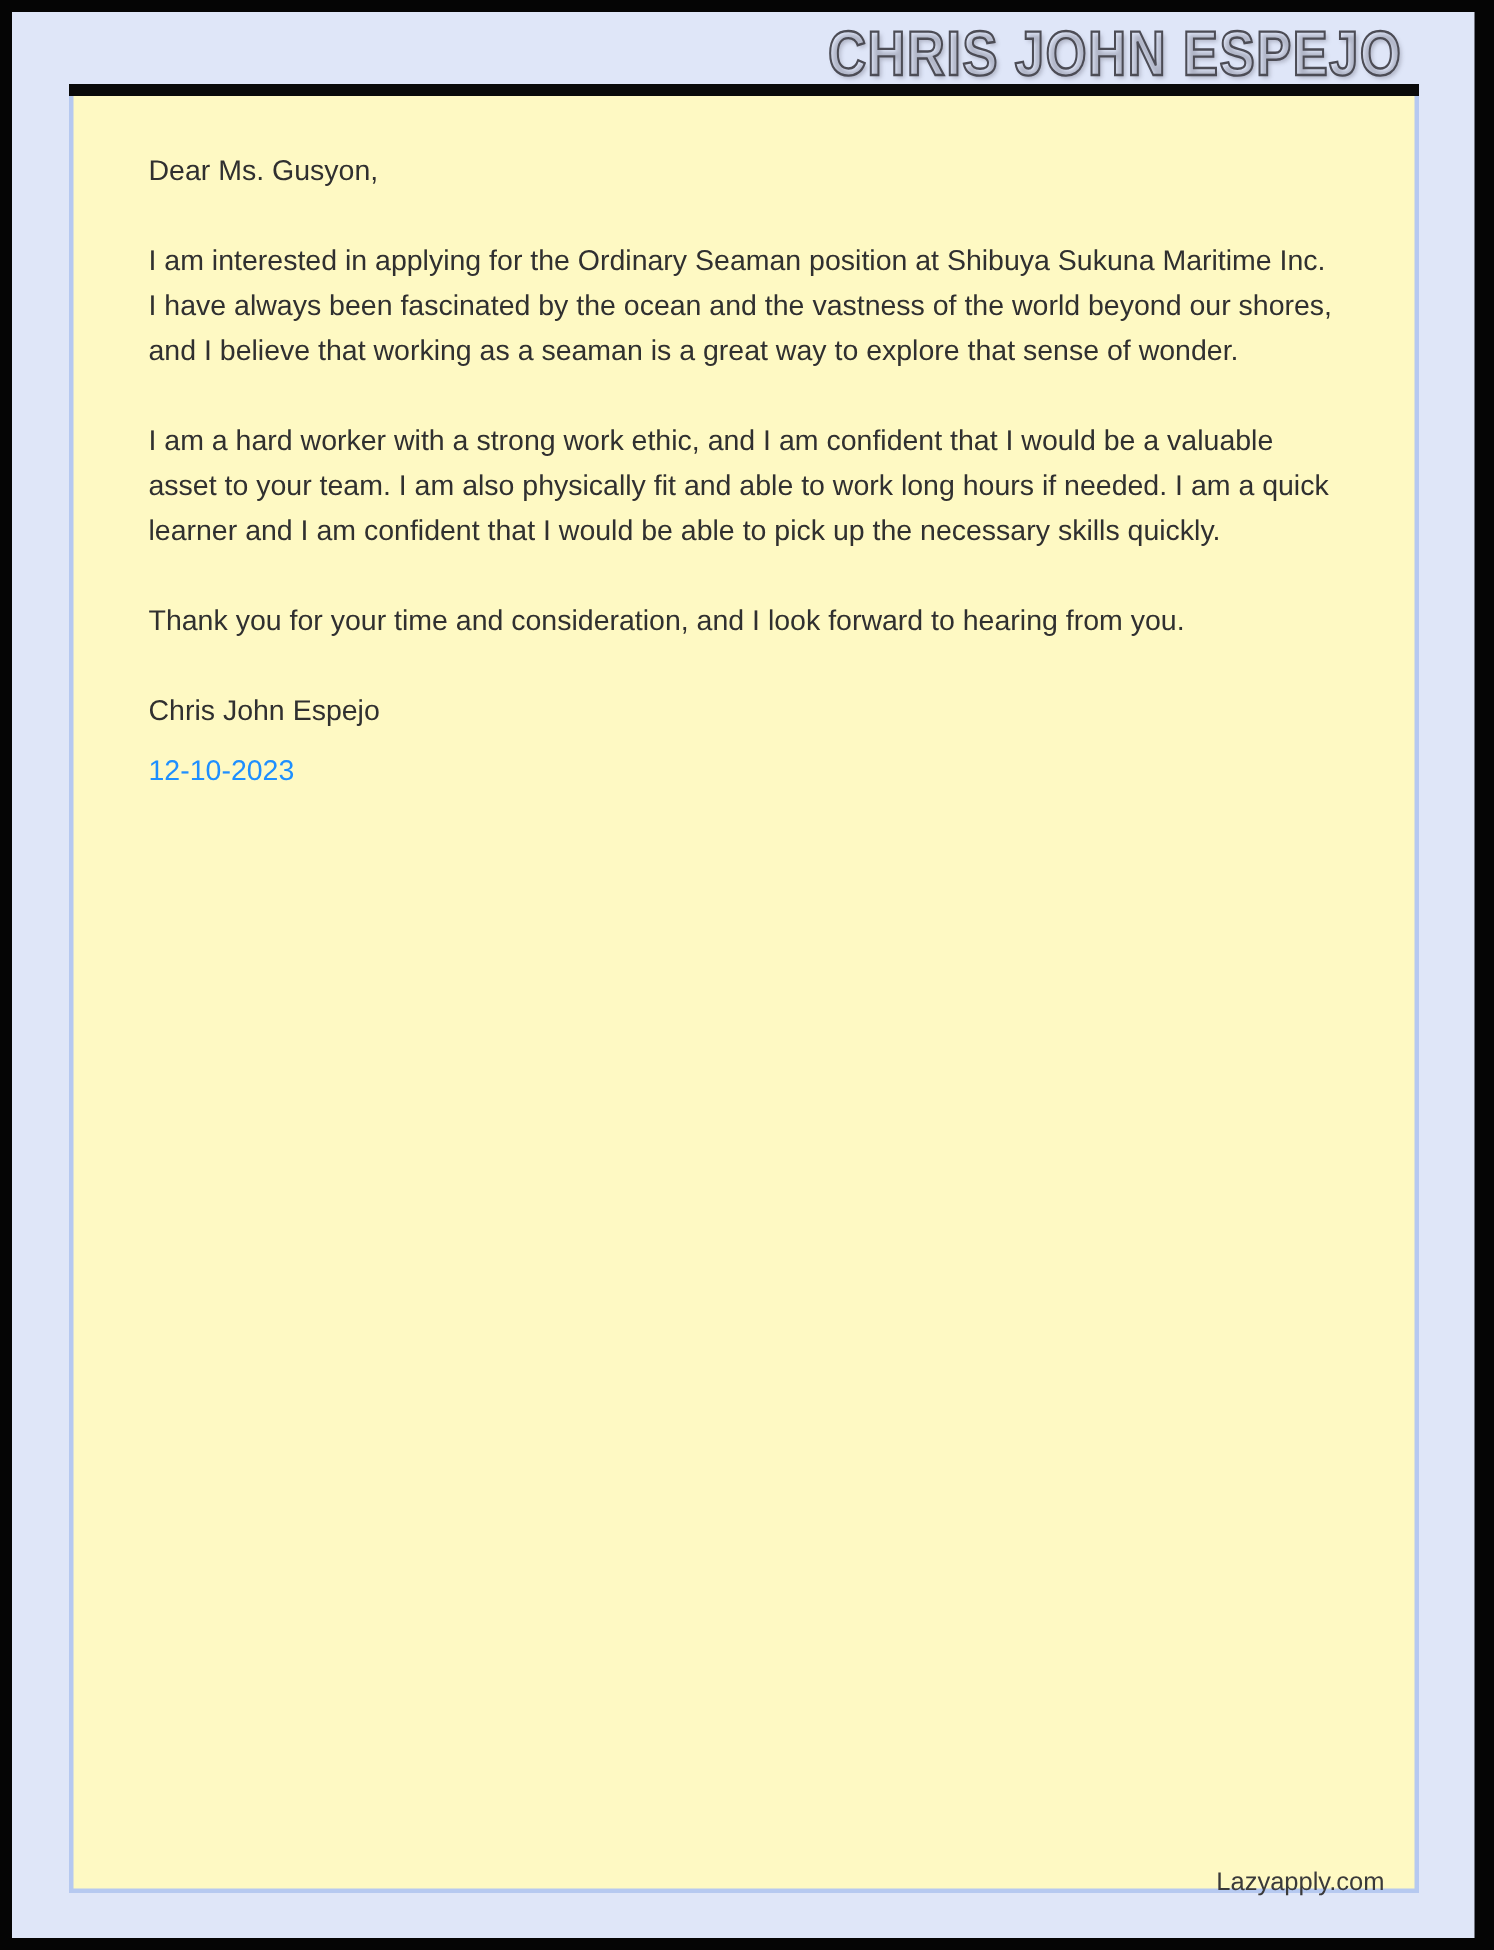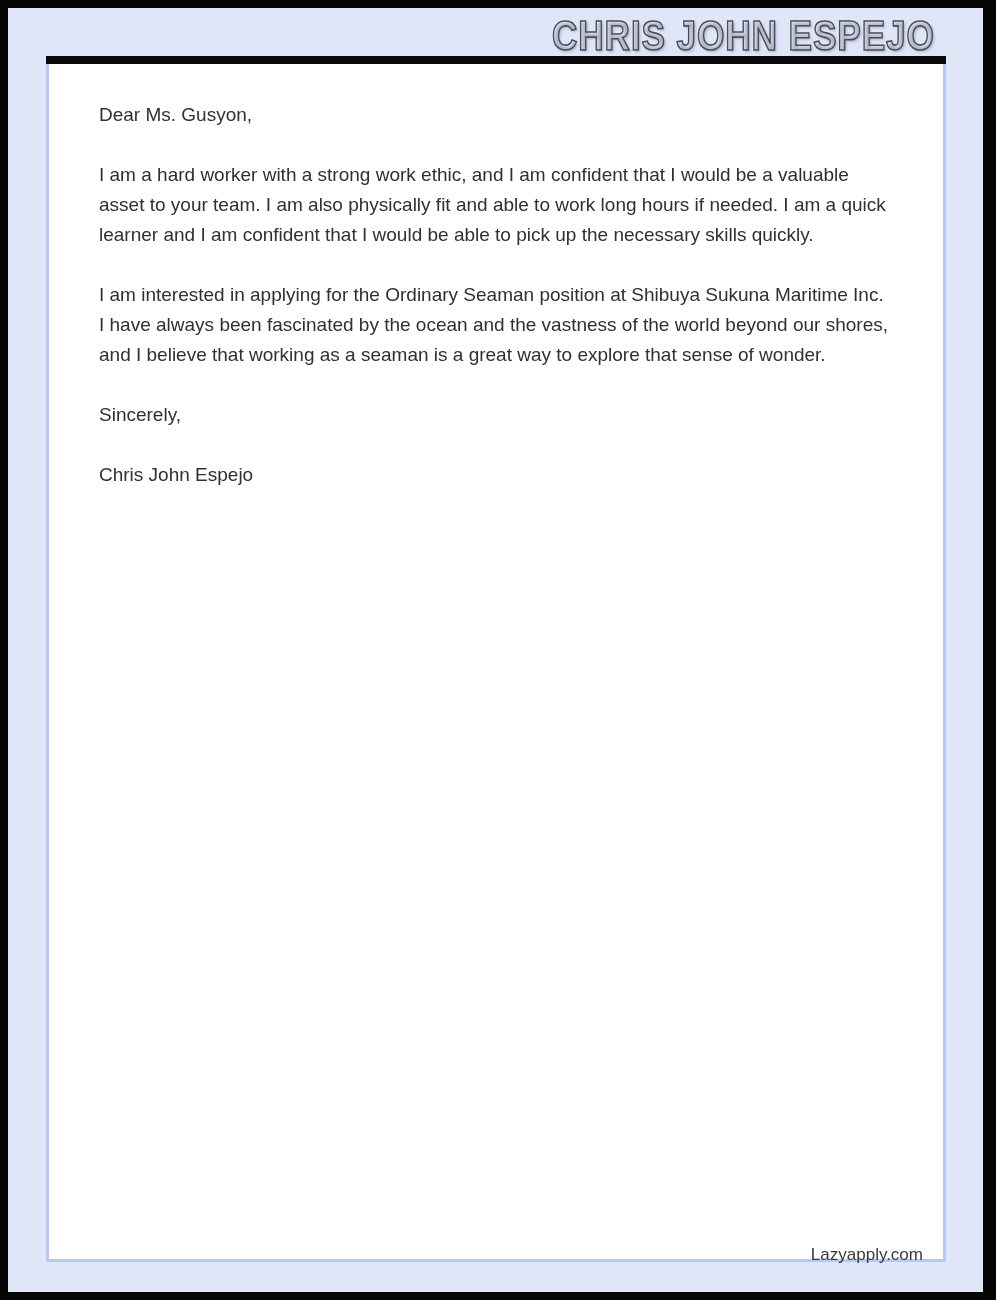--- a/index.html
+++ b/index.html
@@ -54,21 +54,21 @@
     background: #0a0a0a;
   }
 
   
   .doc {
     position: absolute;
     left: 38px;
     top: 56px;
     width: 900px;
     height: 1198px;
-    background: #ffffff;
+    background: #fef9c3;
     border-left: 3px solid #b6c9f0;
     border-right: 3px solid #b6c9f0;
     border-bottom: 3px solid #b6c9f0;
     padding: 36px 50px 0 50px;
   }
 
   .letter {
     color: #303030;
     font-size: 19px;
     line-height: 30px;
@@ -100,29 +100,30 @@
   <div class="bg">
 
     <div class="header-name">CHRIS JOHN ESPEJO</div>
 
     <div class="doc-topbar"></div>
 
     <div class="doc">
       <div class="letter">
         <p>Dear Ms. Gusyon,</p>
 
+        <p>I am interested in applying for the Ordinary Seaman position at Shibuya Sukuna Maritime Inc. I have always been fascinated by the ocean and the vastness of the world beyond our shores, and I believe that working as a seaman is a great way to explore that sense of wonder.</p>
+
         <p>I am a hard worker with a strong work ethic, and I am confident that I would be a valuable asset to your team. I am also physically fit and able to work long hours if needed. I am a quick learner and I am confident that I would be able to pick up the necessary skills quickly.</p>
 
-        <p>I am interested in applying for the Ordinary Seaman position at Shibuya Sukuna Maritime Inc. I have always been fascinated by the ocean and the vastness of the world beyond our shores, and I believe that working as a seaman is a great way to explore that sense of wonder.</p>
 
+        <p>Thank you for your time and consideration, and I look forward to hearing from you.</p>
 
-
-        <p>Sincerely,</p>
 
         <p>Chris John Espejo</p>
 
+        <p class="date">12-10-2023</p>
       </div>
     </div>
 
     <div class="watermark">Lazyapply.com</div>
 
   </div>
 </div>
 
 </body></html>

